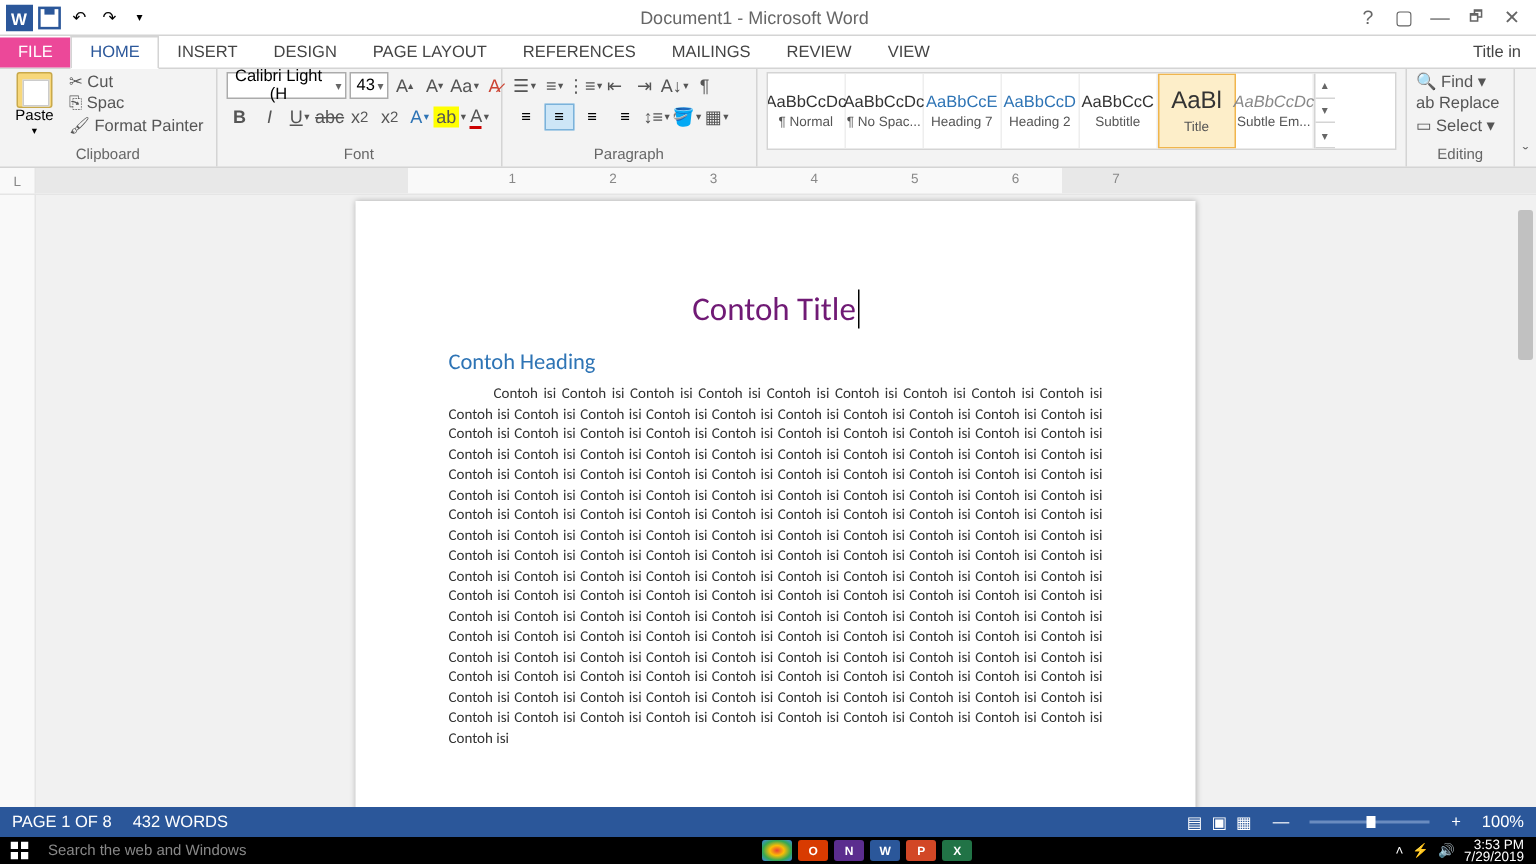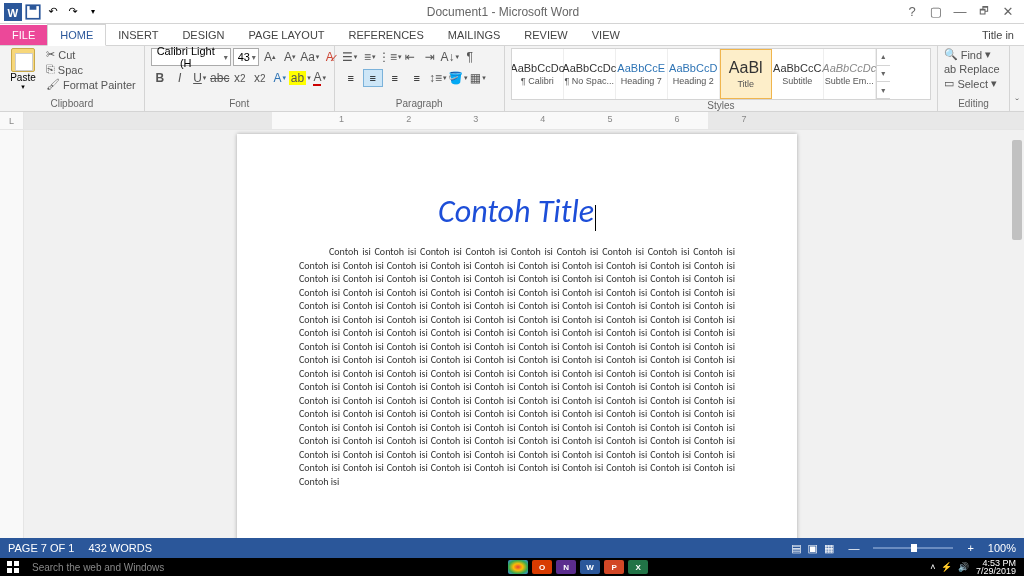--- a/index.html
+++ b/index.html
@@ -63,21 +63,21 @@
 .ruler-left { width:24px; border-right:1px solid #e5e5e5; display:flex; align-items:center; justify-content:center; font-size:9px; color:#888; }
 .ruler-h { flex:1; position:relative; font-size:9px; color:#888; overflow:hidden; }
 .ruler-h .shade { position:absolute; top:0; height:100%; background:#e8e8e8; }
 .ruler-h .mark { position:absolute; top:2px; }
 
 
 .doc-area { position:absolute; top:130px; bottom:18px; left:0; right:0; background:#f1f1f1; overflow:hidden; }
 .vruler { position:absolute; left:0; top:0; bottom:0; width:24px; background:#f9f9f9; border-right:1px solid #e5e5e5; }
 .page-scroll { position:absolute; left:24px; right:14px; top:0; bottom:0; overflow:hidden; display:flex; justify-content:center; }
 .page { width:560px; min-height:720px; background:#fff; box-shadow:0 0 4px rgba(0,0,0,0.3); margin-top:4px; padding:58px 62px; font-family:Calibri, sans-serif; }
-.page .d-title { font-family:"Calibri Light", Calibri, sans-serif; font-size:32px; font-weight:300; color:#1d4ed8; text-align:center; margin-bottom:14px;font-style:italic; }
+.page .d-title { font-family:"Calibri Light", Calibri, sans-serif; font-size:22px; font-weight:300; color:#701a75; text-align:center; margin-bottom:14px; }
 .page .d-title .cursor { display:inline-block; width:1px; height:26px; background:#000; vertical-align:text-bottom; margin-left:1px; }
 .page .d-heading { font-family:"Calibri Light", Calibri, sans-serif; font-size:15px; color:#2e74b5; margin-bottom:4px; }
 .page .d-body { font-size:10px; line-height:1.35; color:#333; text-align:justify; }
 .page .d-body .first-indent { display:inline-block; width:30px; }
 .vscroll { position:absolute; right:0; top:0; bottom:0; width:14px; background:#f1f1f1; }
 .vscroll .thumb { position:absolute; top:10px; width:10px; left:2px; height:100px; background:#c1c1c1; border-radius:2px; }
 
 
 .statusbar { position:absolute; bottom:18px; left:0; right:0; height:20px; background:#2b579a; color:#fff; display:flex; align-items:center; font-size:11px; padding:0 8px; gap:14px; }
 .statusbar .spacer { flex:1; }
@@ -226,54 +226,53 @@
       </div>
     </div>
     <div class="grp-label">Paragraph</div>
   </div>
 
   <div class="grp styles-grp">
     <div class="grp-body">
       <div class="styles-gallery" id="styles-gallery">
           <div class="style-item">
             <div class="style-preview">AaBbCcDc</div>
-            <div class="style-name">¶ Calibri</div>
+            <div class="style-name">¶ Normal</div>
           </div>
           <div class="style-item">
             <div class="style-preview">AaBbCcDc</div>
             <div class="style-name">¶ No Spac...</div>
           </div>
           <div class="style-item">
             <div class="style-preview blue">AaBbCcE</div>
             <div class="style-name">Heading 7</div>
           </div>
           <div class="style-item">
             <div class="style-preview blue">AaBbCcD</div>
             <div class="style-name">Heading 2</div>
+          </div>
+          <div class="style-item">
+            <div class="style-preview">AaBbCcC</div>
+            <div class="style-name">Subtitle</div>
           </div>
           <div class="style-item selected">
             <div class="style-preview big">AaBl</div>
             <div class="style-name">Title</div>
-          </div>
-          <div class="style-item">
-            <div class="style-preview">AaBbCcC</div>
-            <div class="style-name">Subtitle</div>
           </div>
           <div class="style-item">
             <div class="style-preview italic">AaBbCcDc</div>
             <div class="style-name">Subtle Em...</div>
           </div>
           <div class="gallery-scroll">
             <div>▴</div>
             <div>▾</div>
             <div>▾</div>
           </div>
         </div>
     </div>
-    <div class="grp-label">Styles</div>
   </div>
 
   <div class="grp editing" style="width:72px;">
     <div class="grp-body">
       <div class="col">
         <div class="eitem"><span>🔍</span><span>Find</span> ▾</div>
         <div class="eitem">
             <span>ab</span>
             <span>Replace</span>
           </div>
@@ -298,30 +297,31 @@
       <div class="mark" style="left: 650.462px;">6</div>
       <div class="mark" style="left: 717.538px;">7</div>
     </div>
 </div>
 
 <div class="doc-area">
   <div class="vruler"></div>
   <div class="page-scroll">
     <div class="page">
       <div class="d-title"><span>Contoh Title</span><span class="cursor"></span></div>
+      <div class="d-heading">Contoh Heading</div>
       <div class="d-body" id="doc-body"><span class="first-indent"></span>Contoh isi Contoh isi Contoh isi Contoh isi Contoh isi Contoh isi Contoh isi Contoh isi Contoh isi Contoh isi Contoh isi Contoh isi Contoh isi Contoh isi Contoh isi Contoh isi Contoh isi Contoh isi Contoh isi Contoh isi Contoh isi Contoh isi Contoh isi Contoh isi Contoh isi Contoh isi Contoh isi Contoh isi Contoh isi Contoh isi Contoh isi Contoh isi Contoh isi Contoh isi Contoh isi Contoh isi Contoh isi Contoh isi Contoh isi Contoh isi Contoh isi Contoh isi Contoh isi Contoh isi Contoh isi Contoh isi Contoh isi Contoh isi Contoh isi Contoh isi Contoh isi Contoh isi Contoh isi Contoh isi Contoh isi Contoh isi Contoh isi Contoh isi Contoh isi Contoh isi Contoh isi Contoh isi Contoh isi Contoh isi Contoh isi Contoh isi Contoh isi Contoh isi Contoh isi Contoh isi Contoh isi Contoh isi Contoh isi Contoh isi Contoh isi Contoh isi Contoh isi Contoh isi Contoh isi Contoh isi Contoh isi Contoh isi Contoh isi Contoh isi Contoh isi Contoh isi Contoh isi Contoh isi Contoh isi Contoh isi Contoh isi Contoh isi Contoh isi Contoh isi Contoh isi Contoh isi Contoh isi Contoh isi Contoh isi Contoh isi Contoh isi Contoh isi Contoh isi Contoh isi Contoh isi Contoh isi Contoh isi Contoh isi Contoh isi Contoh isi Contoh isi Contoh isi Contoh isi Contoh isi Contoh isi Contoh isi Contoh isi Contoh isi Contoh isi Contoh isi Contoh isi Contoh isi Contoh isi Contoh isi Contoh isi Contoh isi Contoh isi Contoh isi Contoh isi Contoh isi Contoh isi Contoh isi Contoh isi Contoh isi Contoh isi Contoh isi Contoh isi Contoh isi Contoh isi Contoh isi Contoh isi Contoh isi Contoh isi Contoh isi Contoh isi Contoh isi Contoh isi Contoh isi Contoh isi Contoh isi Contoh isi Contoh isi Contoh isi Contoh isi Contoh isi Contoh isi Contoh isi Contoh isi Contoh isi Contoh isi Contoh isi Contoh isi Contoh isi Contoh isi Contoh isi Contoh isi Contoh isi Contoh isi Contoh isi Contoh isi </div>
     </div>
   </div>
   <div class="vscroll">
       <div class="thumb"></div>
     </div>
 </div>
 
 <div class="statusbar">
-  <span>PAGE 7 OF 1</span>
+  <span>PAGE 1 OF 8</span>
   <span>432 WORDS</span>
   <div class="spacer"></div>
   <div class="views">
     <span>▤</span>
     <span>▣</span>
     <span>▦</span>
   </div>
   <span>—</span>
   <div class="zslider">
       <div class="zthumb"></div>
@@ -346,17 +346,17 @@
   <div class="ticon" style="background:#5b2d8e;">N</div>
   <div class="ticon" style="background:#2b579a;">W</div>
   <div class="ticon" style="background:#d24726;">P</div>
   <div class="ticon" style="background:#217346;">X</div>
   <div class="tbspacer"></div>
   <div class="tray">
     <span>˄</span>
     <span>⚡</span>
     <span>🔊</span>
     <div class="clock">
-      <span>4:53 PM</span>
+      <span>3:53 PM</span>
       <span>7/29/2019</span>
     </div>
   </div>
 </div>
 
 </body></html>

